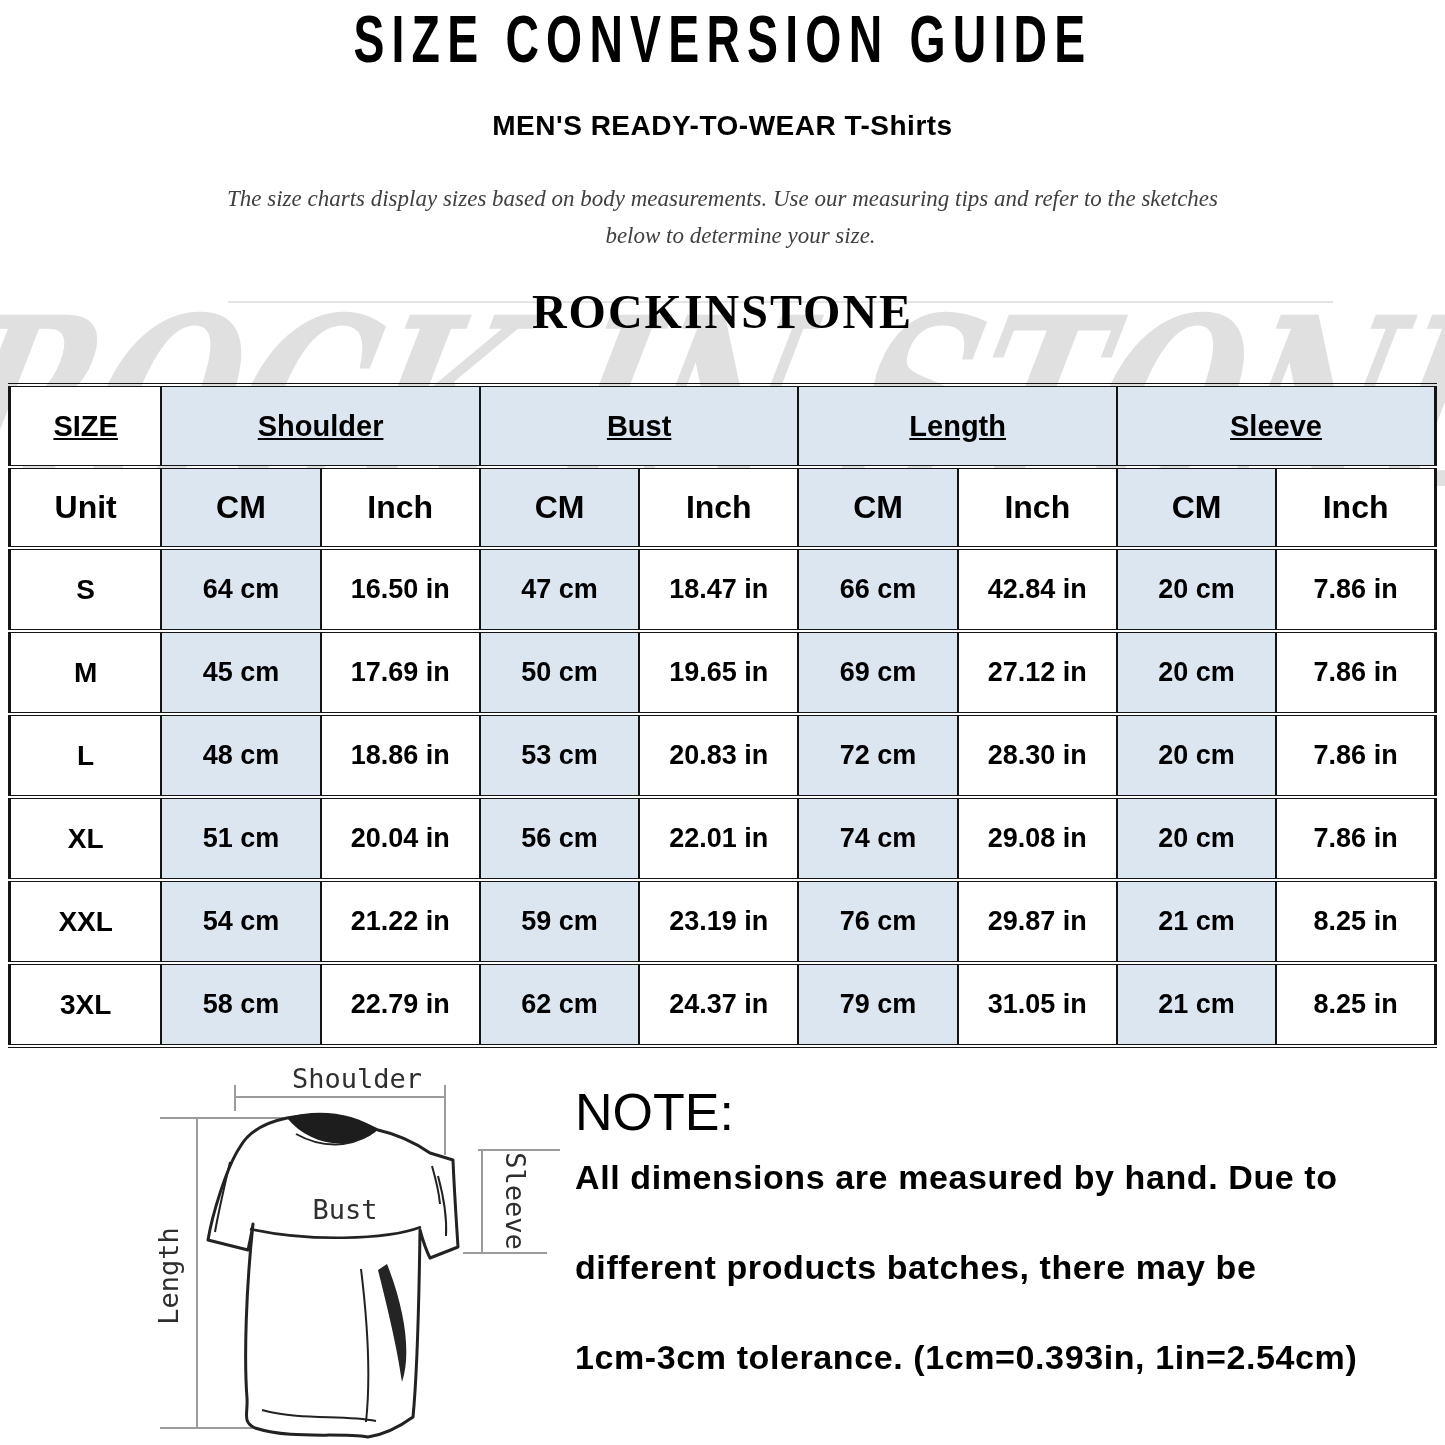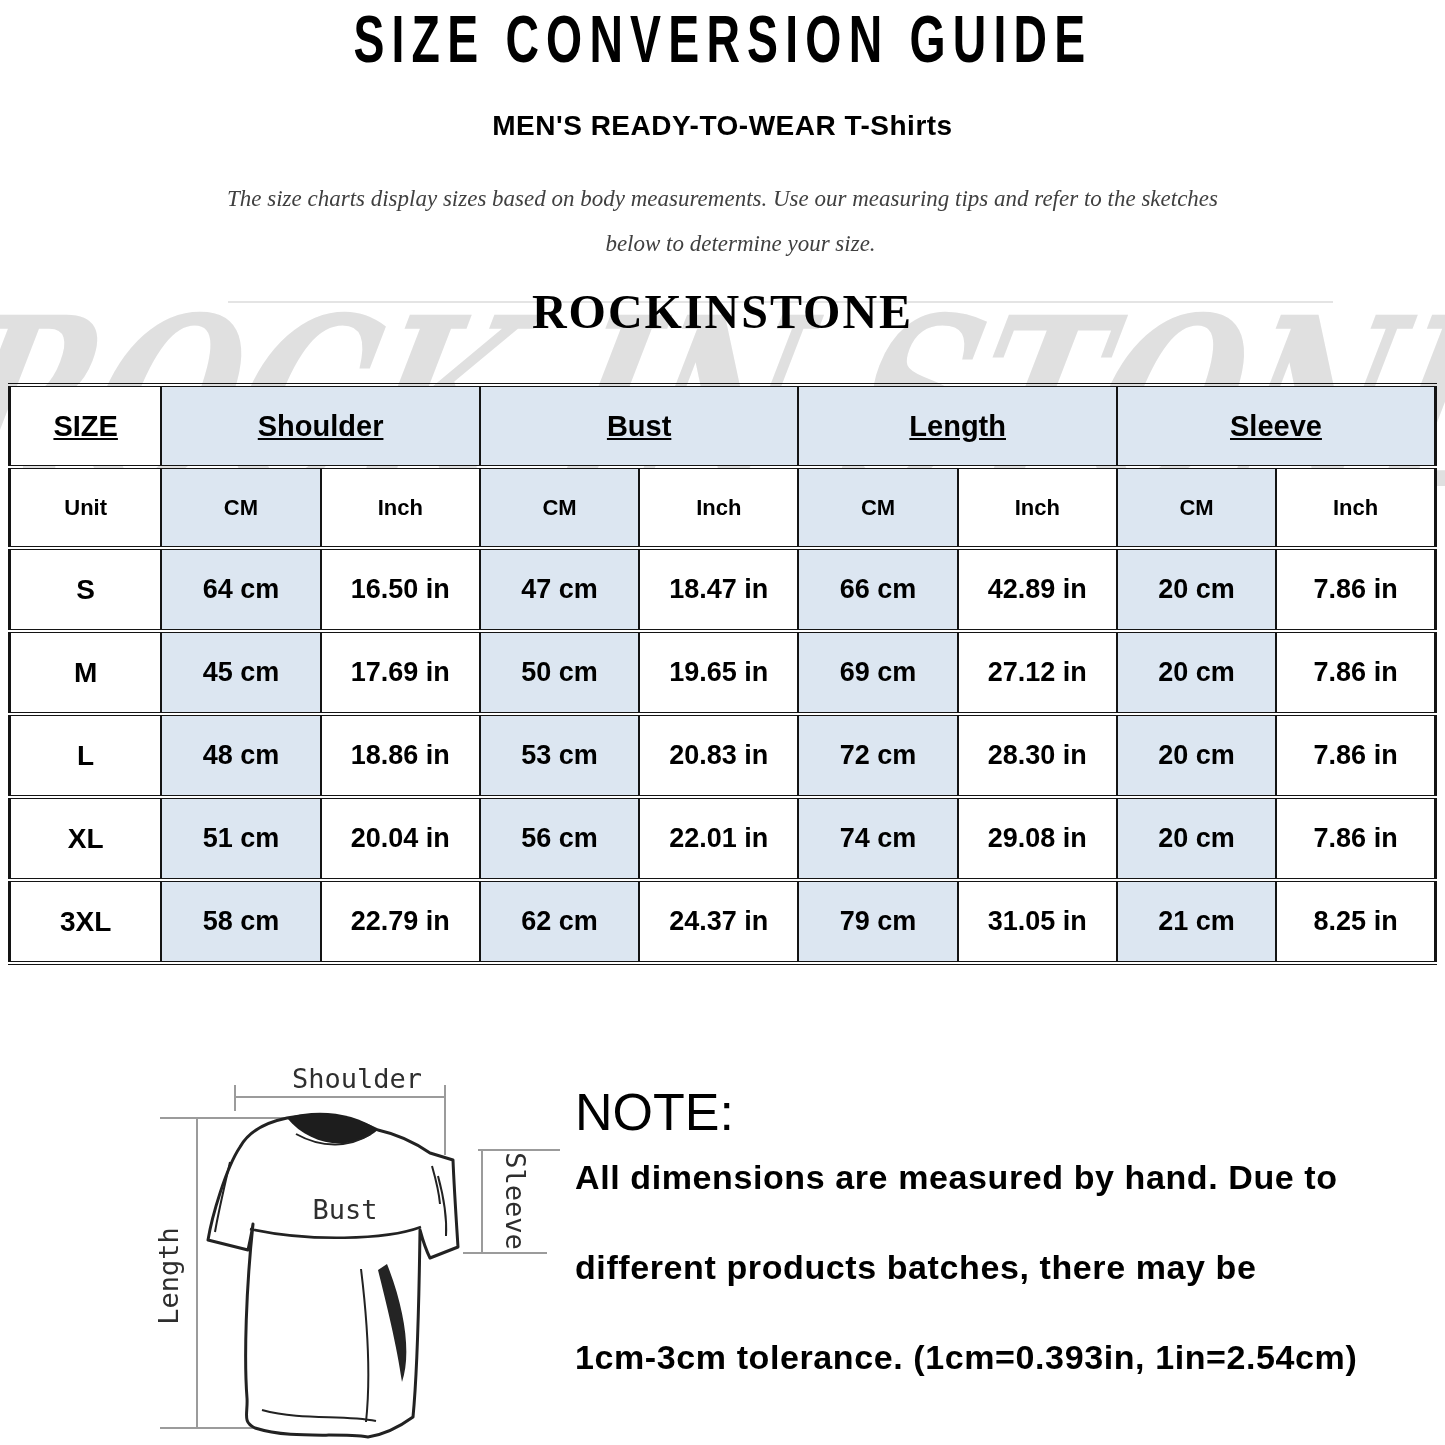--- a/index.html
+++ b/index.html
@@ -10,36 +10,36 @@
   .watermark{position:absolute;left:0;top:168px;width:1445px;height:410px;}
 
   
   .title{position:absolute;left:0;right:0;top:0;text-align:center;white-space:nowrap;}
   .title span{display:inline-block;font-weight:700;font-size:58px;letter-spacing:9px;
               transform:scale(0.80,1.14);transform-origin:center top;}
   .subtitle{position:absolute;left:0;right:0;top:110px;text-align:center;
             font-weight:700;font-size:28px;letter-spacing:0.5px;}
   .desc{position:absolute;left:0;right:0;text-align:center;
         font-family:"Liberation Serif",serif;font-style:italic;font-size:23px;color:#404040;}
-  .desc1{top:186px;} .desc2{top:231px;padding-left:36px;}
+  .desc1{top:186px;} .desc2{top:223px;padding-left:36px;}
   .divider{position:absolute;left:228px;top:301px;width:1105px;height:2px;background:#e4e4e4;}
   .brand{position:absolute;left:0;right:0;top:284px;text-align:center;
          font-family:"Liberation Serif",serif;font-weight:700;font-size:48px;letter-spacing:2px;}
 
   
   table.size{position:absolute;left:8px;top:383px;width:1429px;border-collapse:collapse;
              table-layout:fixed;}
   table.size td{border-left:2px solid #141414;border-right:2px solid #141414;
                 border-top:4px double #141414;border-bottom:4px double #141414;
                 text-align:center;vertical-align:middle;background:#ffffff;
                 font-weight:700;overflow:hidden;}
   table.size{border:3px solid #141414;}
   td.sh{background:#dce6f1 !important;}
   .r-group td{height:76px;font-size:29px;text-decoration:underline;}
-  .r-unit td{height:75px;font-size:22px;margin-top:36px;}
+  .r-unit td{height:75px;font-size:32px;margin-top:36px;}
   .r-data td{height:77px;font-size:27px;}
   .r-data td.szcol{font-size:28px;}
 
   
   .diagram{position:absolute;left:138px;top:1064px;width:432px;height:381px;}
   .dlabel{font-family:"DejaVu Sans Mono",monospace;font-size:27px;fill:#2e2e2e;}
 
   
   .note-heading{position:absolute;left:575px;top:1082px;font-weight:400;font-size:52px;letter-spacing:0px;}
   .note-line{position:absolute;left:575px;font-weight:700;font-size:34px;letter-spacing:0.6px;white-space:nowrap;}
@@ -94,21 +94,21 @@
         <td class="sh">CM</td>
         <td>Inch</td>
       </tr>
       <tr class="r-data">
         <td class="szcol">S</td>
         <td class="sh">64 cm</td>
         <td>16.50 in</td>
         <td class="sh">47 cm</td>
         <td>18.47 in</td>
         <td class="sh">66 cm</td>
-        <td>42.89 in</td>
+        <td>42.84 in</td>
         <td class="sh">20 cm</td>
         <td>7.86 in</td>
       </tr>
       <tr class="r-data">
         <td class="szcol">M</td>
         <td class="sh">45 cm</td>
         <td>17.69 in</td>
         <td class="sh">50 cm</td>
         <td>19.65 in</td>
         <td class="sh">69 cm</td>
@@ -130,20 +130,31 @@
       <tr class="r-data">
         <td class="szcol">XL</td>
         <td class="sh">51 cm</td>
         <td>20.04 in</td>
         <td class="sh">56 cm</td>
         <td>22.01 in</td>
         <td class="sh">74 cm</td>
         <td>29.08 in</td>
         <td class="sh">20 cm</td>
         <td>7.86 in</td>
+      </tr>
+      <tr class="r-data">
+        <td class="szcol">XXL</td>
+        <td class="sh">54 cm</td>
+        <td>21.22 in</td>
+        <td class="sh">59 cm</td>
+        <td>23.19 in</td>
+        <td class="sh">76 cm</td>
+        <td>29.87 in</td>
+        <td class="sh">21 cm</td>
+        <td>8.25 in</td>
       </tr>
       <tr class="r-data">
         <td class="szcol">3XL</td>
         <td class="sh">58 cm</td>
         <td>22.79 in</td>
         <td class="sh">62 cm</td>
         <td>24.37 in</td>
         <td class="sh">79 cm</td>
         <td>31.05 in</td>
         <td class="sh">21 cm</td>

